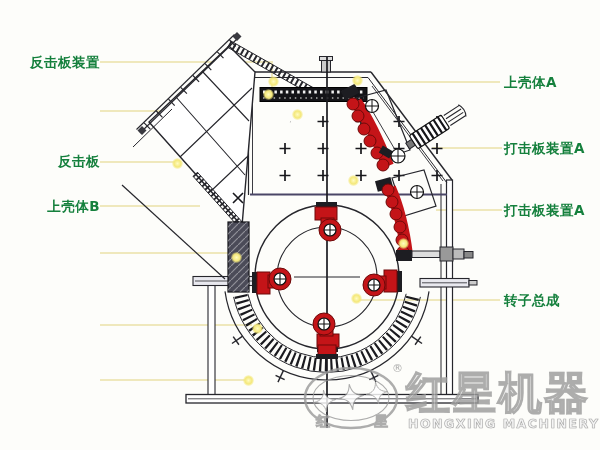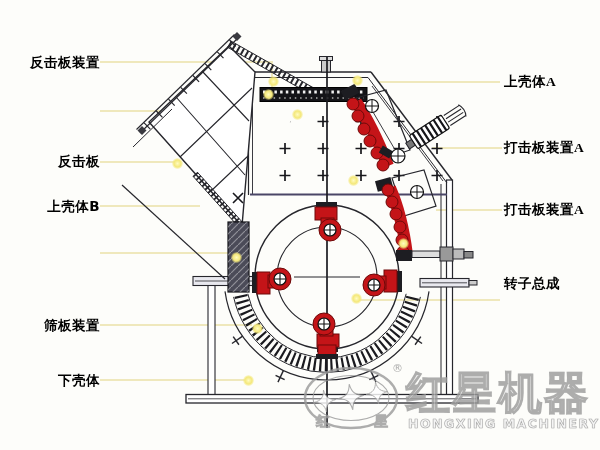--- a/index.html
+++ b/index.html
@@ -12,23 +12,23 @@
   
   .s   {stroke:var(--c-line-dark,#26262c);fill:none;}
   .fw  {fill:#ffffff;stroke:var(--c-line-dark,#26262c);}
   .gray1{fill:#e9e9ef;stroke:var(--c-line-dark,#26262c);}
   .red {fill:var(--c-impact-plate-red,#c41418);stroke:#6e0909;stroke-width:1;}
   .redln{stroke:var(--c-impact-plate-red,#c41418);fill:none;}
   .dk  {fill:#1d1d22;stroke:none;}
   .navy{stroke:var(--c-navy-divider,#4a4666);fill:none;}
   
   .lbl{position:absolute;font-weight:bold;font-size:13.5px;line-height:16px;
-       color:#000000;letter-spacing:.5px;white-space:nowrap;}
+       color:#15803d;letter-spacing:.5px;white-space:nowrap;}
   .lbl-l{left:4px;width:96px;text-align:right;}
-  .lbl-r{left:504px;font-family:Liberation Serif, serif;}
+  .lbl-r{left:504px;}
   
   .leader{position:absolute;height:2px;background:var(--c-leader-line,#efe8bc);}
   .leader-v{position:absolute;width:2px;background:var(--c-leader-line,#efe8bc);}
   
   .dot{position:absolute;width:11px;height:11px;border-radius:50%;
        background:radial-gradient(circle,#fffbc0 0%,var(--c-highlight-dot,#f4e87a) 45%,rgba(244,232,122,0) 78%);}
   
   .watermark{position:absolute;left:290px;top:360px;width:310px;height:88px;
              opacity:.82;pointer-events:none;}
   .wm-cn{position:absolute;left:116px;top:10px;width:200px;font-weight:bold;
@@ -230,26 +230,24 @@
     <g>
       <rect x="420" y="278.5" width="49" height="8.5" class="gray1" stroke-width="1.1"></rect>
       <line x1="422" y1="282.8" x2="467" y2="282.8" class="s" stroke-width=".8"></line>
       <rect x="469" y="280.5" width="8" height="4.5" fill="#cccccc" stroke="#26262c" stroke-width="1"></rect>
     </g>
   </svg>
 
   <div class="lbl lbl-l" style="top:54px">反击板装置</div>
   <div class="lbl lbl-l" style="top:198px">上壳体B</div>
   <div class="lbl lbl-l" style="top:153px">反击板</div>
-  <div class="lbl lbl-l" style="top:317px">筛板装置</div>
-  <div class="lbl lbl-l" style="top:372px">下壳体</div>
   <div class="lbl lbl-r" style="top:74px">上壳体A</div>
   <div class="lbl lbl-r" style="top:140px">打击板装置A</div>
   <div class="lbl lbl-r" style="top:202px">打击板装置A</div>
-  <div class="lbl lbl-r" style="top:276px">转子总成</div>
+  <div class="lbl lbl-r" style="top:292px">转子总成</div>
 
   <div id="dots">
       <div class="dot" style="left: 267.5px; top: 75.5px;"></div>
       <div class="dot" style="left: 291.5px; top: 108.5px;"></div>
       <div class="dot" style="left: 351.5px; top: 74.5px;"></div>
       <div class="dot" style="left: 262.5px; top: 88.5px;"></div>
       <div class="dot" style="left: 347.5px; top: 174.5px;"></div>
       <div class="dot" style="left: 171.5px; top: 157.5px;"></div>
       <div class="dot" style="left: 397.5px; top: 237.5px;"></div>
       <div class="dot" style="left: 350.5px; top: 292.5px;"></div>

